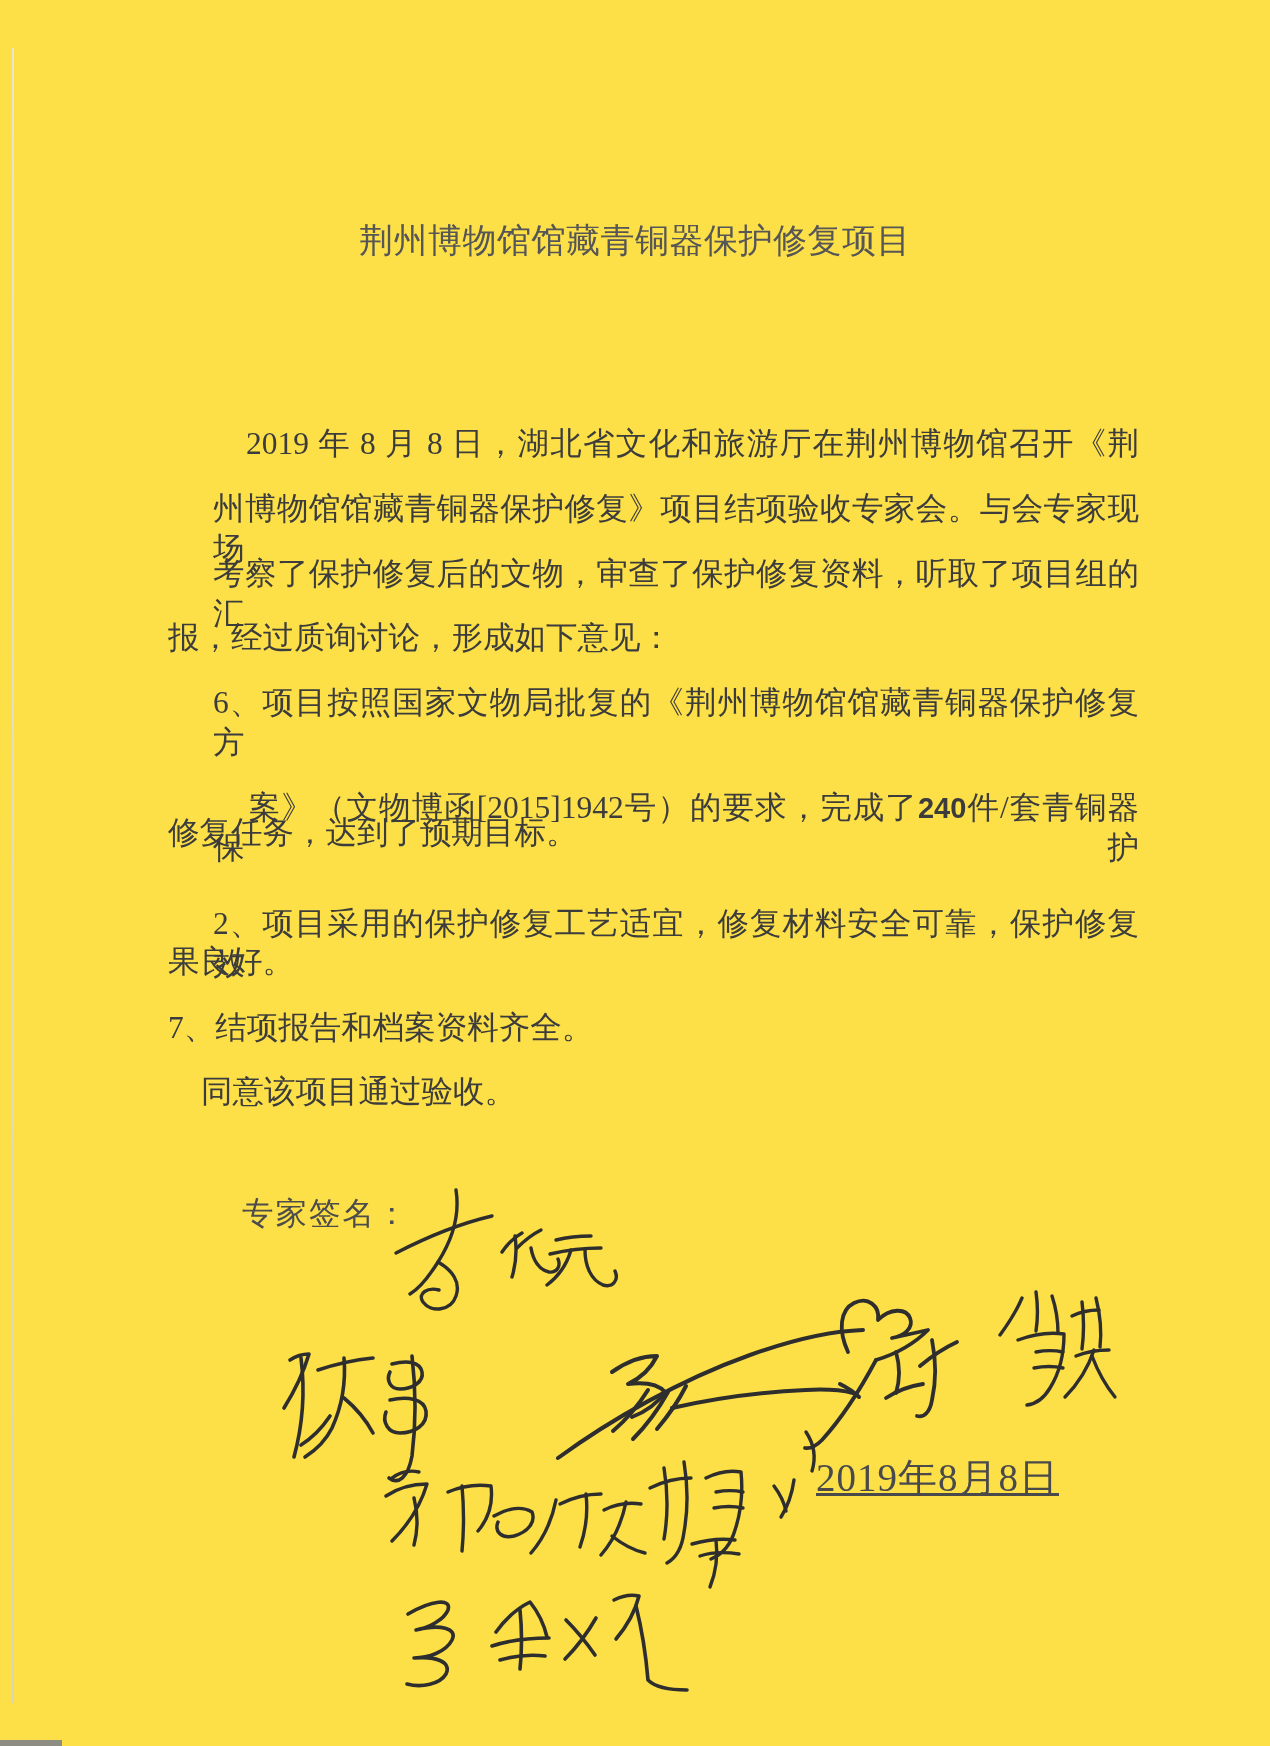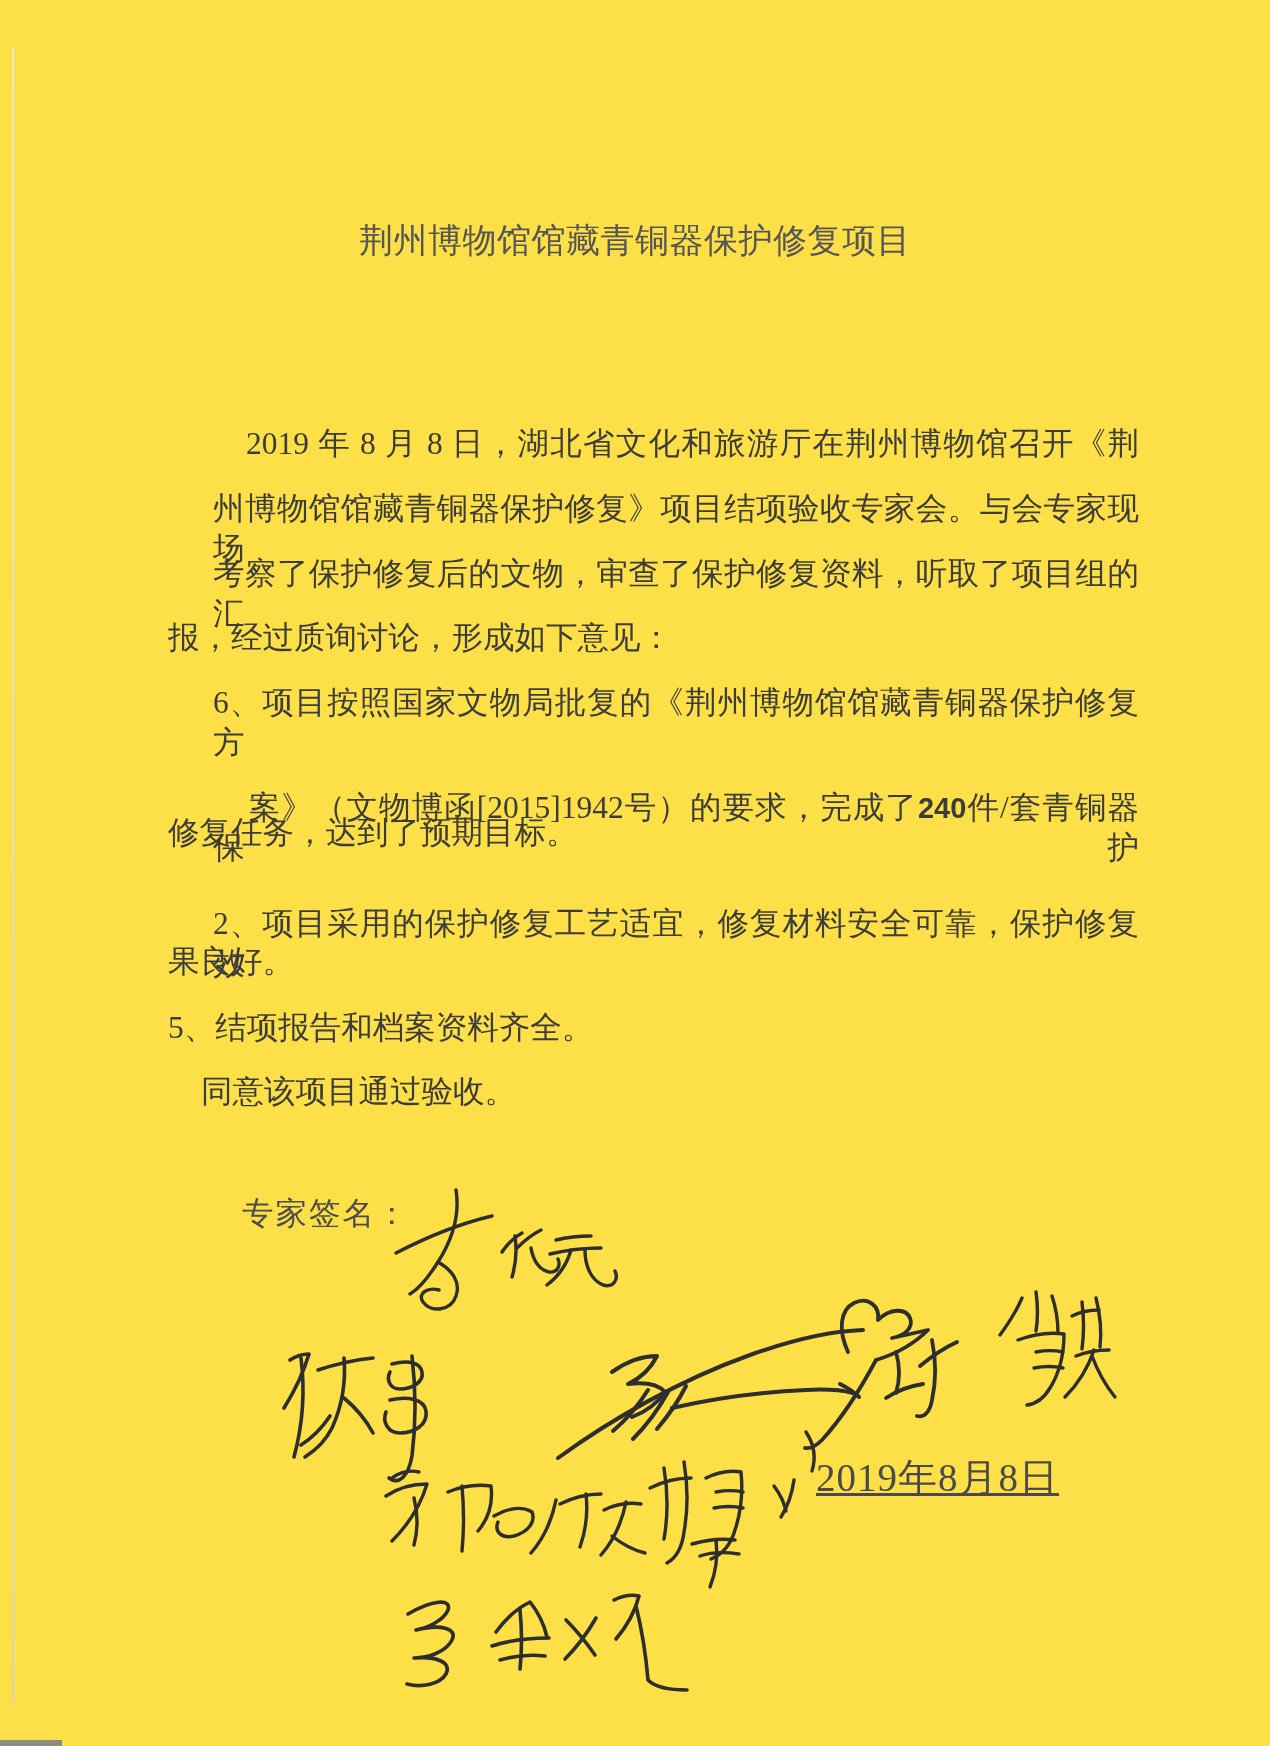--- a/index.html
+++ b/index.html
@@ -60,21 +60,21 @@
   <div class="bl j" style="top:489px">州博物馆馆藏青铜器保护修复》项目结项验收专家会。与会专家现场</div>
   <div class="bl j" style="top:554px">考察了保护修复后的文物，审查了保护修复资料，听取了项目组的汇</div>
   <div class="bl" style="top:618px">报，经过质询讨论，形成如下意见：</div>
   <div class="bl j" style="top:683px">6、项目按照国家文物局批复的《荆州博物馆馆藏青铜器保护修复方</div>
   <div class="bl j" style="top:748px">
     <span>案》（文物博函[2015]1942号）的要求，完成了</span><span class="num">240</span><span>件/套青铜器保护</span>
   </div>
   <div class="bl" style="top:813px">修复任务，达到了预期目标。</div>
   <div class="bl j" style="top:904px">2、项目采用的保护修复工艺适宜，修复材料安全可靠，保护修复效</div>
   <div class="bl" style="top:942px">果良好。</div>
-  <div class="bl" style="top:1008px">5、结项报告和档案资料齐全。</div>
+  <div class="bl" style="top:1008px">7、结项报告和档案资料齐全。</div>
   <div class="bl i" style="top:1072px">同意该项目通过验收。</div>
 
   <div class="siglabel">专家签名：</div>
 
   <svg class="sigsvg" width="1270" height="596" viewBox="0 1150 1270 596" fill="none" stroke="#2e2e2e" stroke-width="3" stroke-linecap="round" stroke-linejoin="round">
 
     <g stroke-width="3.4">
       <path d="M456 1190 C460 1215 452 1240 438 1262 C428 1278 420 1288 410 1294"></path>
       <path d="M396 1253 C425 1238 458 1224 492 1216"></path>
       <path d="M438 1262 C452 1270 461 1282 456 1296 C451 1311 431 1313 423 1302 C417 1293 428 1287 439 1290"></path>

